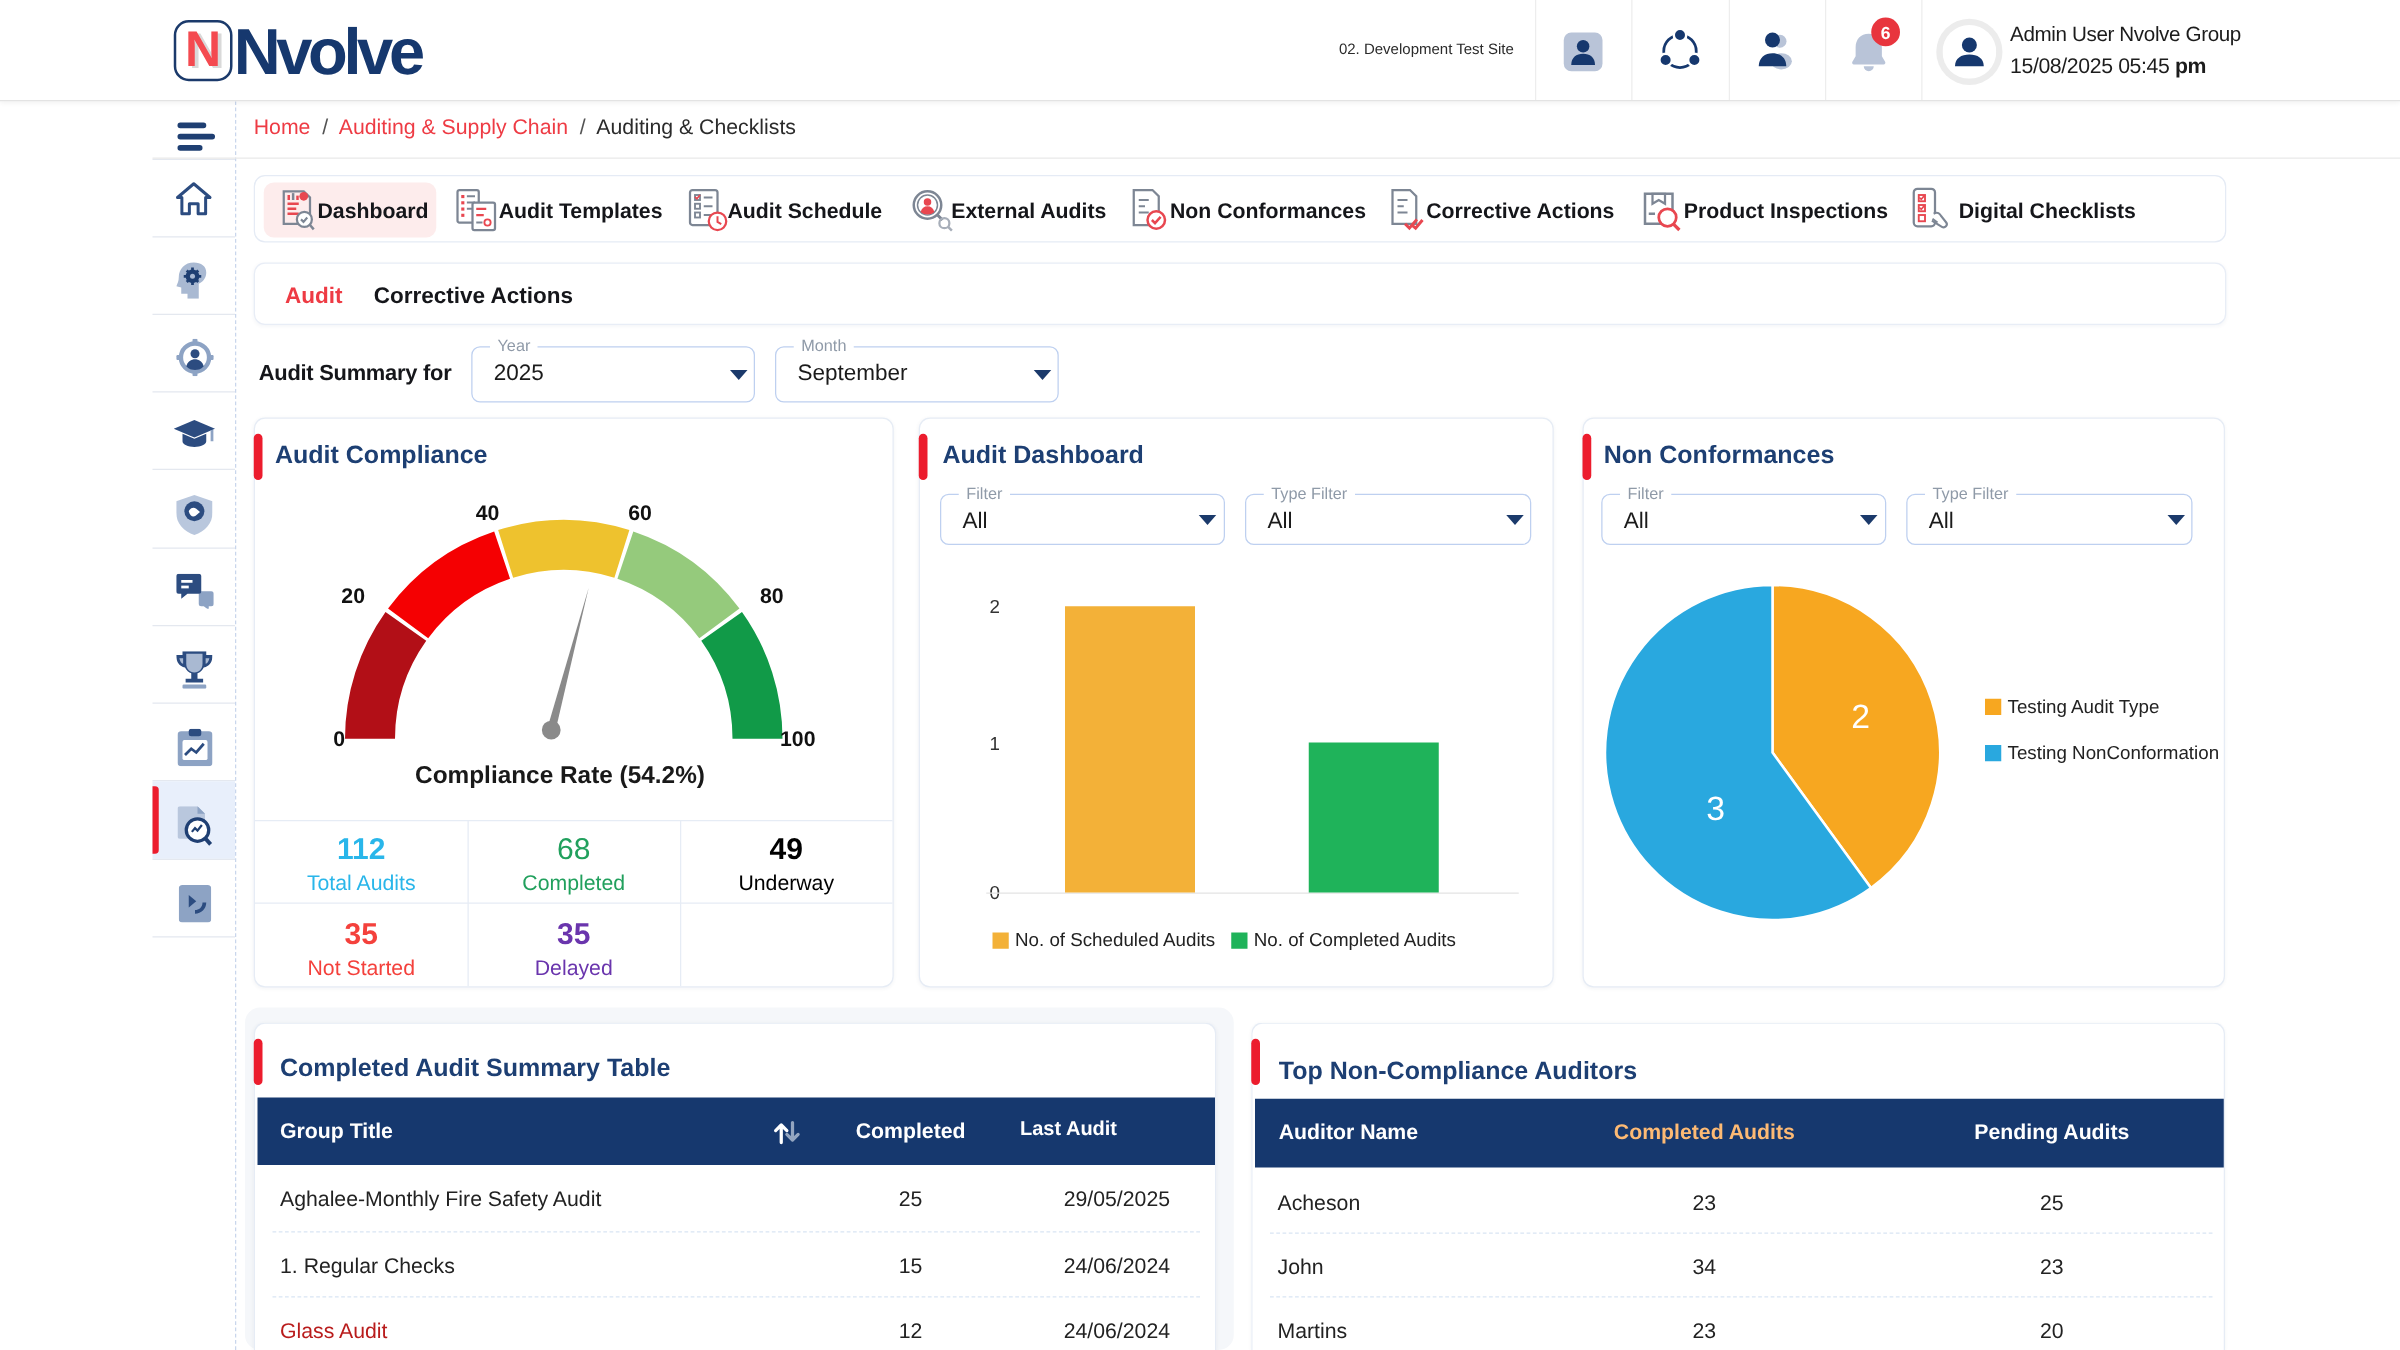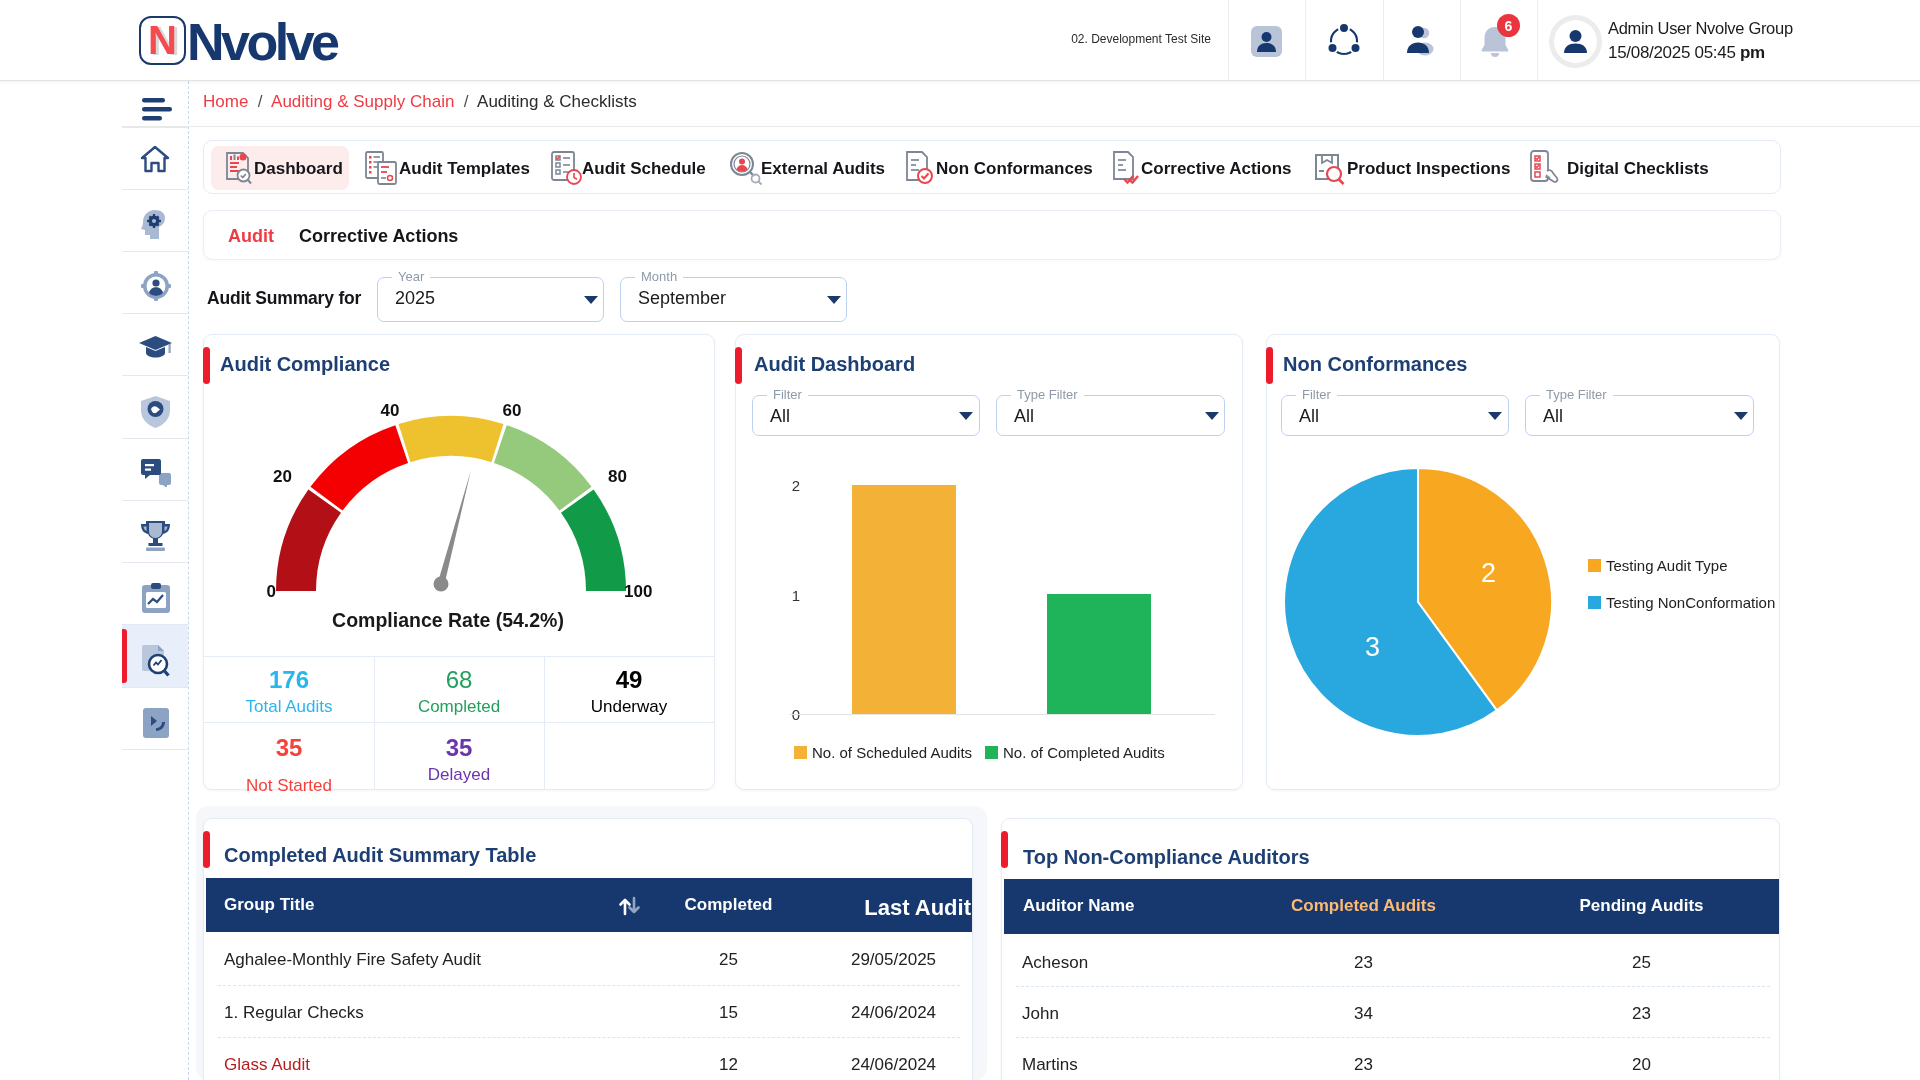--- a/index.html
+++ b/index.html
@@ -330,34 +330,34 @@
     <text x="420" y="196" font-size="17" font-weight="bold" fill="#111" text-anchor="start" font-family="Liberation Sans">100</text>
   </svg>
   <div class="abs" style="left:0;top:274px;width:488px;text-align:center;font-size:19.5px;font-weight:bold;color:#191919">Compliance Rate (54.2%)</div>
 
   <div class="abs" style="left:0;top:321px;width:510px;height:133px">
     <div class="abs" style="left:0;top:0;width:510px;height:1px;background:#e6ecf5"></div>
     <div class="abs" style="left:0;top:66px;width:510px;height:1px;background:#e6ecf5"></div>
     <div class="abs" style="left:170px;top:0;width:1px;height:133px;background:#e6ecf5"></div>
     <div class="abs" style="left:340px;top:0;width:1px;height:133px;background:#e6ecf5"></div>
     <div class="abs stat" style="left:0;top:10px;width:170px;text-align:center;color:#29b6ea">
-        <div style="font-size:24px;font-weight:bold">176</div>
+        <div style="font-size:24px;font-weight:bold">112</div>
         <div style="font-size:17px;margin-top:3px">Total Audits</div>
       </div>
     <div class="abs stat" style="left:170px;top:10px;width:170px;text-align:center;color:#21a05d">
         <div style="font-size:24px;font-weight:normal">68</div>
         <div style="font-size:17px;margin-top:3px">Completed</div>
       </div>
     <div class="abs stat" style="left:340px;top:10px;width:170px;text-align:center;color:#000000">
         <div style="font-size:24px;font-weight:bold">49</div>
         <div style="font-size:17px;margin-top:3px">Underway</div>
       </div>
     <div class="abs stat" style="left:0;top:78px;width:170px;text-align:center;color:#f4413c">
         <div style="font-size:24px;font-weight:bold">35</div>
-        <div style="font-size:17px;margin-top:14px">Not Started</div>
+        <div style="font-size:17px;margin-top:3px">Not Started</div>
       </div>
     <div class="abs stat" style="left:170px;top:78px;width:170px;text-align:center;color:#6a35ad">
         <div style="font-size:24px;font-weight:bold">35</div>
         <div style="font-size:17px;margin-top:3px">Delayed</div>
       </div>
   </div>
 </div>
 
 <div class="card" style="left:735px;top:334px;width:508px;height:456px">
   <div class="accent" style="top:12px"></div>
@@ -415,21 +415,21 @@
 <div class="card" style="left:203px;top:818px;width:770px;height:262px;border-radius:9px 9px 0 0;border-bottom:none">
   <div class="accent" style="top:12px"></div>
   <div class="ctitle" style="left:20px;top:25px">Completed Audit Summary Table</div>
   <div class="abs" style="left:2px;top:59px;width:766px;height:54px;background:#16386e">
     <div class="abs" style="left:18px;top:17px;font-size:17px;font-weight:bold;color:#fff">Group Title</div>
     <svg class="abs" style="left:412px;top:18px" width="24" height="20" viewBox="0 0 24 20">
       <path d="M7 18V4M2.5 8.5L7 4l4.5 4.5" stroke="#fff" stroke-width="2.6" fill="none" stroke-linecap="round" stroke-linejoin="round"></path>
       <path d="M16 2v14M11.5 11.5L16 16l4.5-4.5" stroke="#93a5c0" stroke-width="2.6" fill="none" stroke-linecap="round" stroke-linejoin="round"></path>
     </svg>
     <div class="abs" style="left:455px;top:17px;width:135px;text-align:center;font-size:17px;font-weight:bold;color:#fff">Completed</div>
-    <div class="abs" style="left:610px;top:17px;width:155px;text-align:right;font-size:22px;font-weight:bold;color:#fff">Last Audit</div>
+    <div class="abs" style="left:610px;top:17px;width:155px;text-align:left;font-size:16px;font-weight:bold;color:#fff">Last Audit</div>
   </div>
   <div class="abs" style="left:20px;top:131px;font-size:17px;color:#222">Aghalee-Monthly Fire Safety Audit</div>
   <div class="abs" style="left:457px;top:131px;width:135px;text-align:center;font-size:17px;color:#222">25</div>
   <div class="abs" style="left:612px;top:131px;width:155px;text-align:center;font-size:17px;color:#222">29/05/2025</div>
   <div class="abs" style="left:14px;top:166px;width:742px;border-top:1px dashed #d9e5f4"></div>
   <div class="abs" style="left:20px;top:184px;font-size:17px;color:#222">1. Regular Checks</div>
   <div class="abs" style="left:457px;top:184px;width:135px;text-align:center;font-size:17px;color:#222">15</div>
   <div class="abs" style="left:612px;top:184px;width:155px;text-align:center;font-size:17px;color:#222">24/06/2024</div>
   <div class="abs" style="left:14px;top:218px;width:742px;border-top:1px dashed #d9e5f4"></div>
   <div class="abs" style="left:20px;top:236px;font-size:17px;color:#b91c1c">Glass Audit</div>

